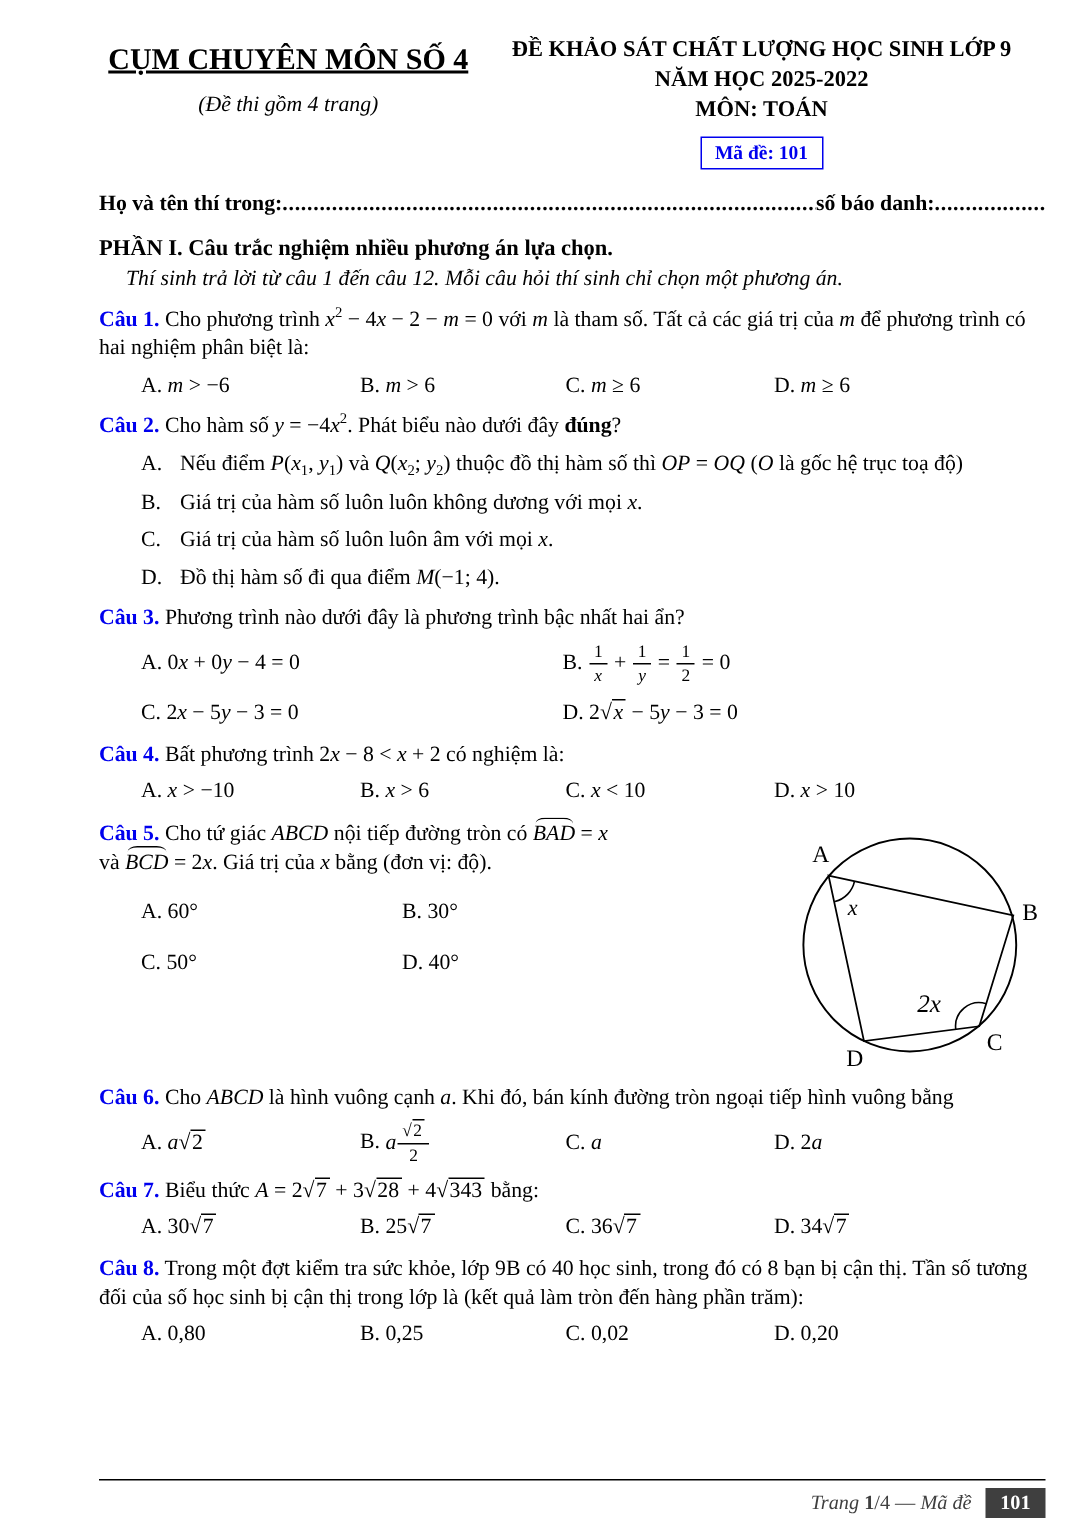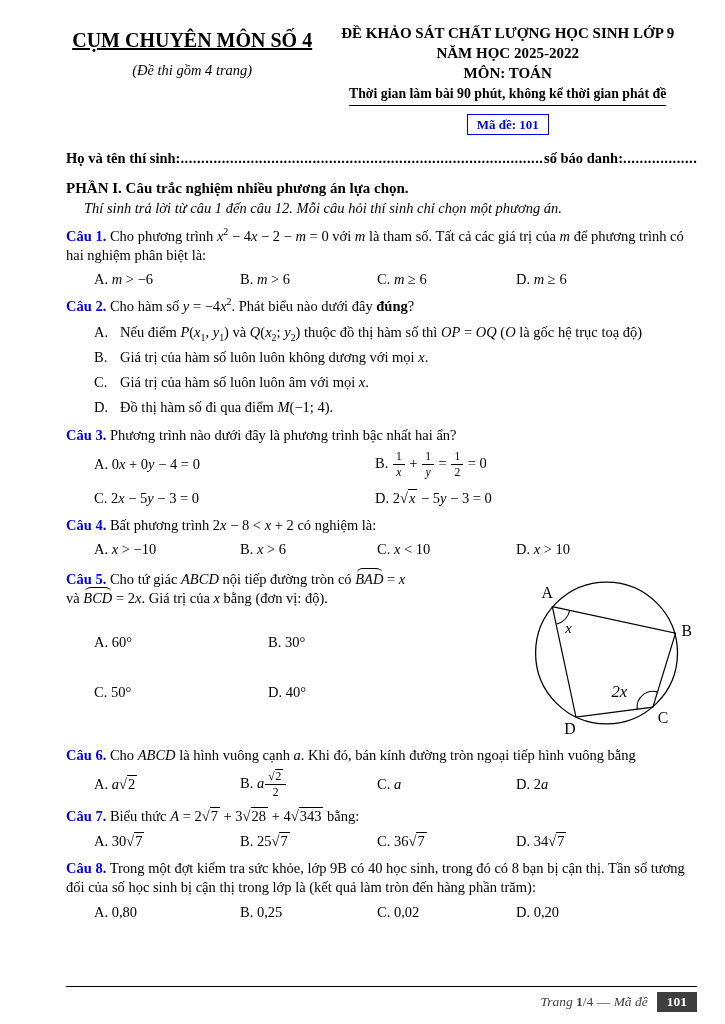--- a/index.html
+++ b/index.html
@@ -58,21 +58,21 @@
   .frac .num{ padding:0 3px 1px; border-bottom:1px solid #000; }
   .frac .den{ padding:1px 3px 0; }
   .sqrt{ white-space:nowrap; }
   .sqrt .rad{ border-top:1px solid #000; padding:0 2px 0 1px; }
   .arc{ position:relative; display:inline-block; }
   .arc::before{ content:""; position:absolute; top:-2px; left:5%; width:90%; height:7px; border-top:1.2px solid #000; border-radius:50% / 100%; }
 
   
   .q5-wrap{ display:flex; margin-top:10px; }
   .q5-left{ width:442px; flex:0 0 442px; }
-  .q5-left .grid2{ grid-template-columns:174px 1fr; row-gap:31px; margin-top:25px; }
+  .q5-left .grid2{ grid-template-columns:174px 1fr; row-gap:15px; margin-top:13px; }
   .q5-fig{ flex:1 1 auto; display:flex; justify-content:flex-end; align-items:flex-start; margin-top:-2px; }
   .fig text{ font-family:"Liberation Serif","DejaVu Serif",serif; }
   .fig .vtx{ font-size:16px; }
   .fig .ang{ font-size:15px; font-style:italic; }
   .fig .ang2{ font-size:17px; font-style:italic; }
 
   
   .footer{ flex:0 0 auto; padding-top:4px; }
   .footer-rule{ border:none; border-top:1.2px solid #000; }
   .footer-row{ display:flex; justify-content:flex-end; align-items:center; gap:9px; margin-top:5px; color:var(--footer-gray); font-size:13.5px; }
@@ -85,31 +85,28 @@
 
   <div class="header">
     <div class="h-left">
       <div class="h-unit">CỤM CHUYÊN MÔN SỐ 4</div>
       <div class="h-note">(Đề thi gồm 4 trang)</div>
     </div>
     <div class="h-right">
       <div class="h-title">ĐỀ KHẢO SÁT CHẤT LƯỢNG HỌC SINH LỚP 9</div>
       <div class="h-title">NĂM HỌC 2025-2022</div>
       <div class="h-title">MÔN: TOÁN</div>
-      <div class="h-duration-wrap">
-        <span class="h-duration">Thời gian làm bài 90 phút, không kể thời gian phát đề</span>
-      </div>
       <div>
         <span class="code-box">Mã đề: 101</span>
       </div>
     </div>
   </div>
 
   <div class="student">
-    <span class="lbl">Họ và tên thí sinh:</span>
+    <span class="lbl">Họ và tên thí trong:</span>
     <span class="dots-fill">..........................................................................................................................</span>
     <span class="lbl">số báo danh:</span>
     <span class="dots-end">........................................</span>
   </div>
 
   <div class="sec-title">PHẦN I. Câu trắc nghiệm nhiều phương án lựa chọn.</div>
   <div class="sec-note">Thí sinh trả lời từ câu 1 đến câu 12. Mỗi câu hỏi thí sinh chỉ chọn một phương án.</div>
 
   <div class="q">
     <p class="qp"><span class="qlabel">Câu 1.</span> <span>Cho phương trình <i>x</i><sup>2</sup> − 4<i>x</i> − 2 − <i>m</i> = 0 với <i>m</i> là tham số. Tất cả các giá trị của <i>m</i> để phương trình có hai nghiệm phân biệt là:</span></p>

